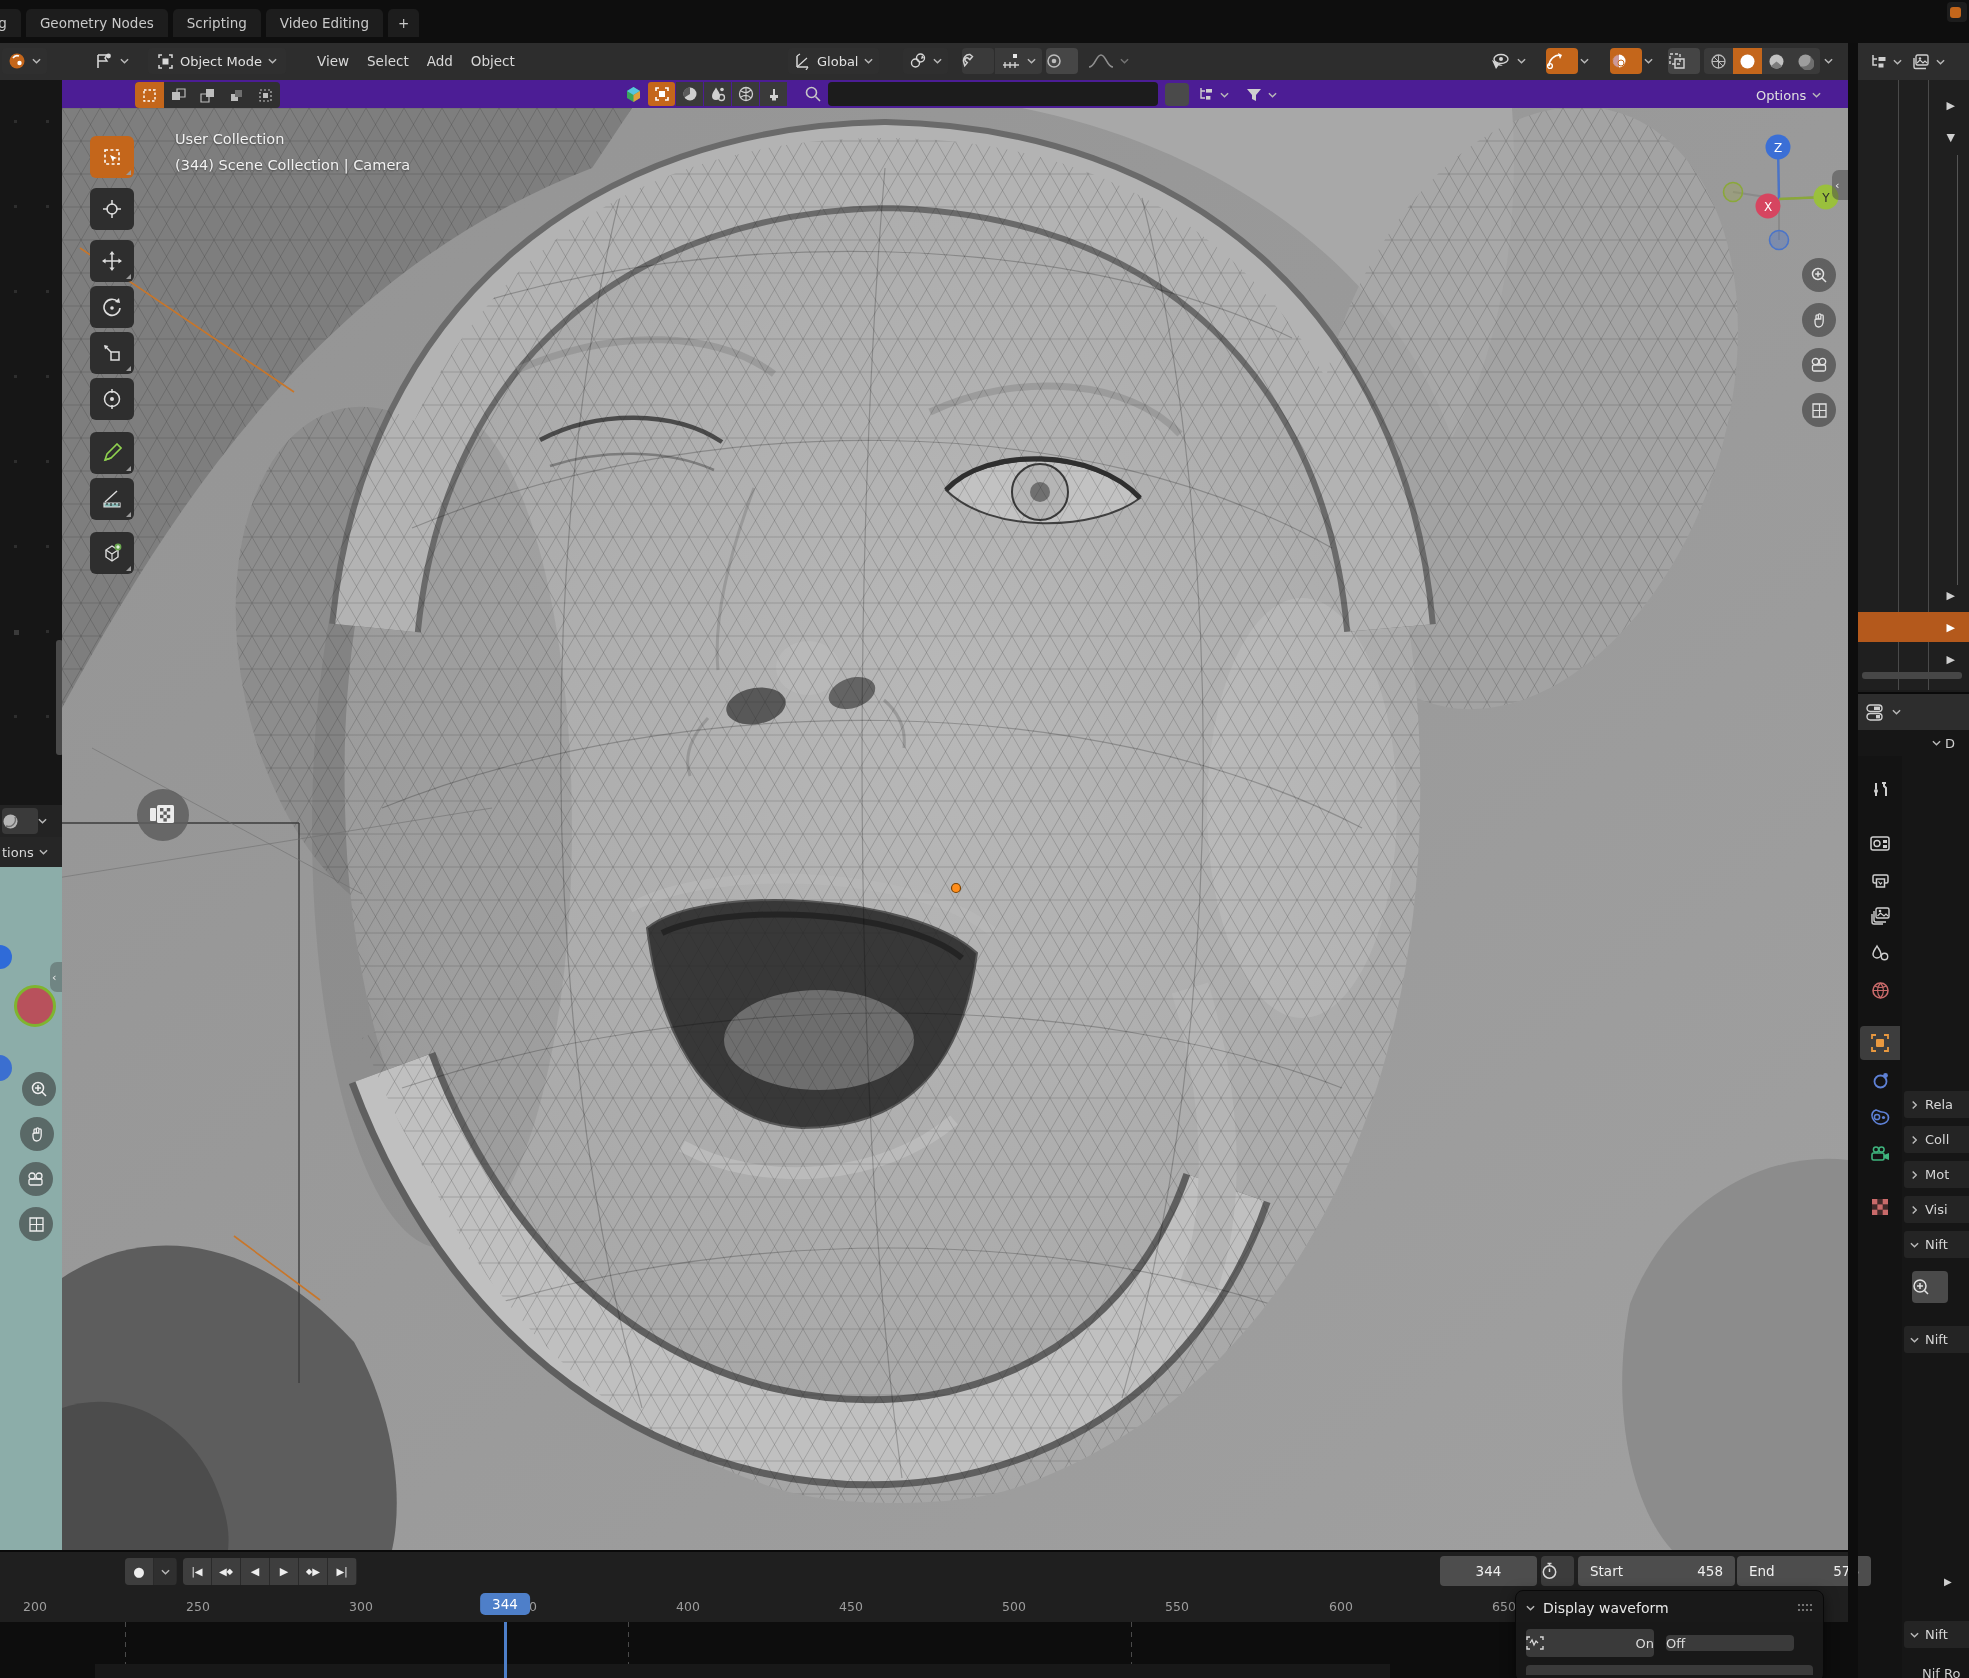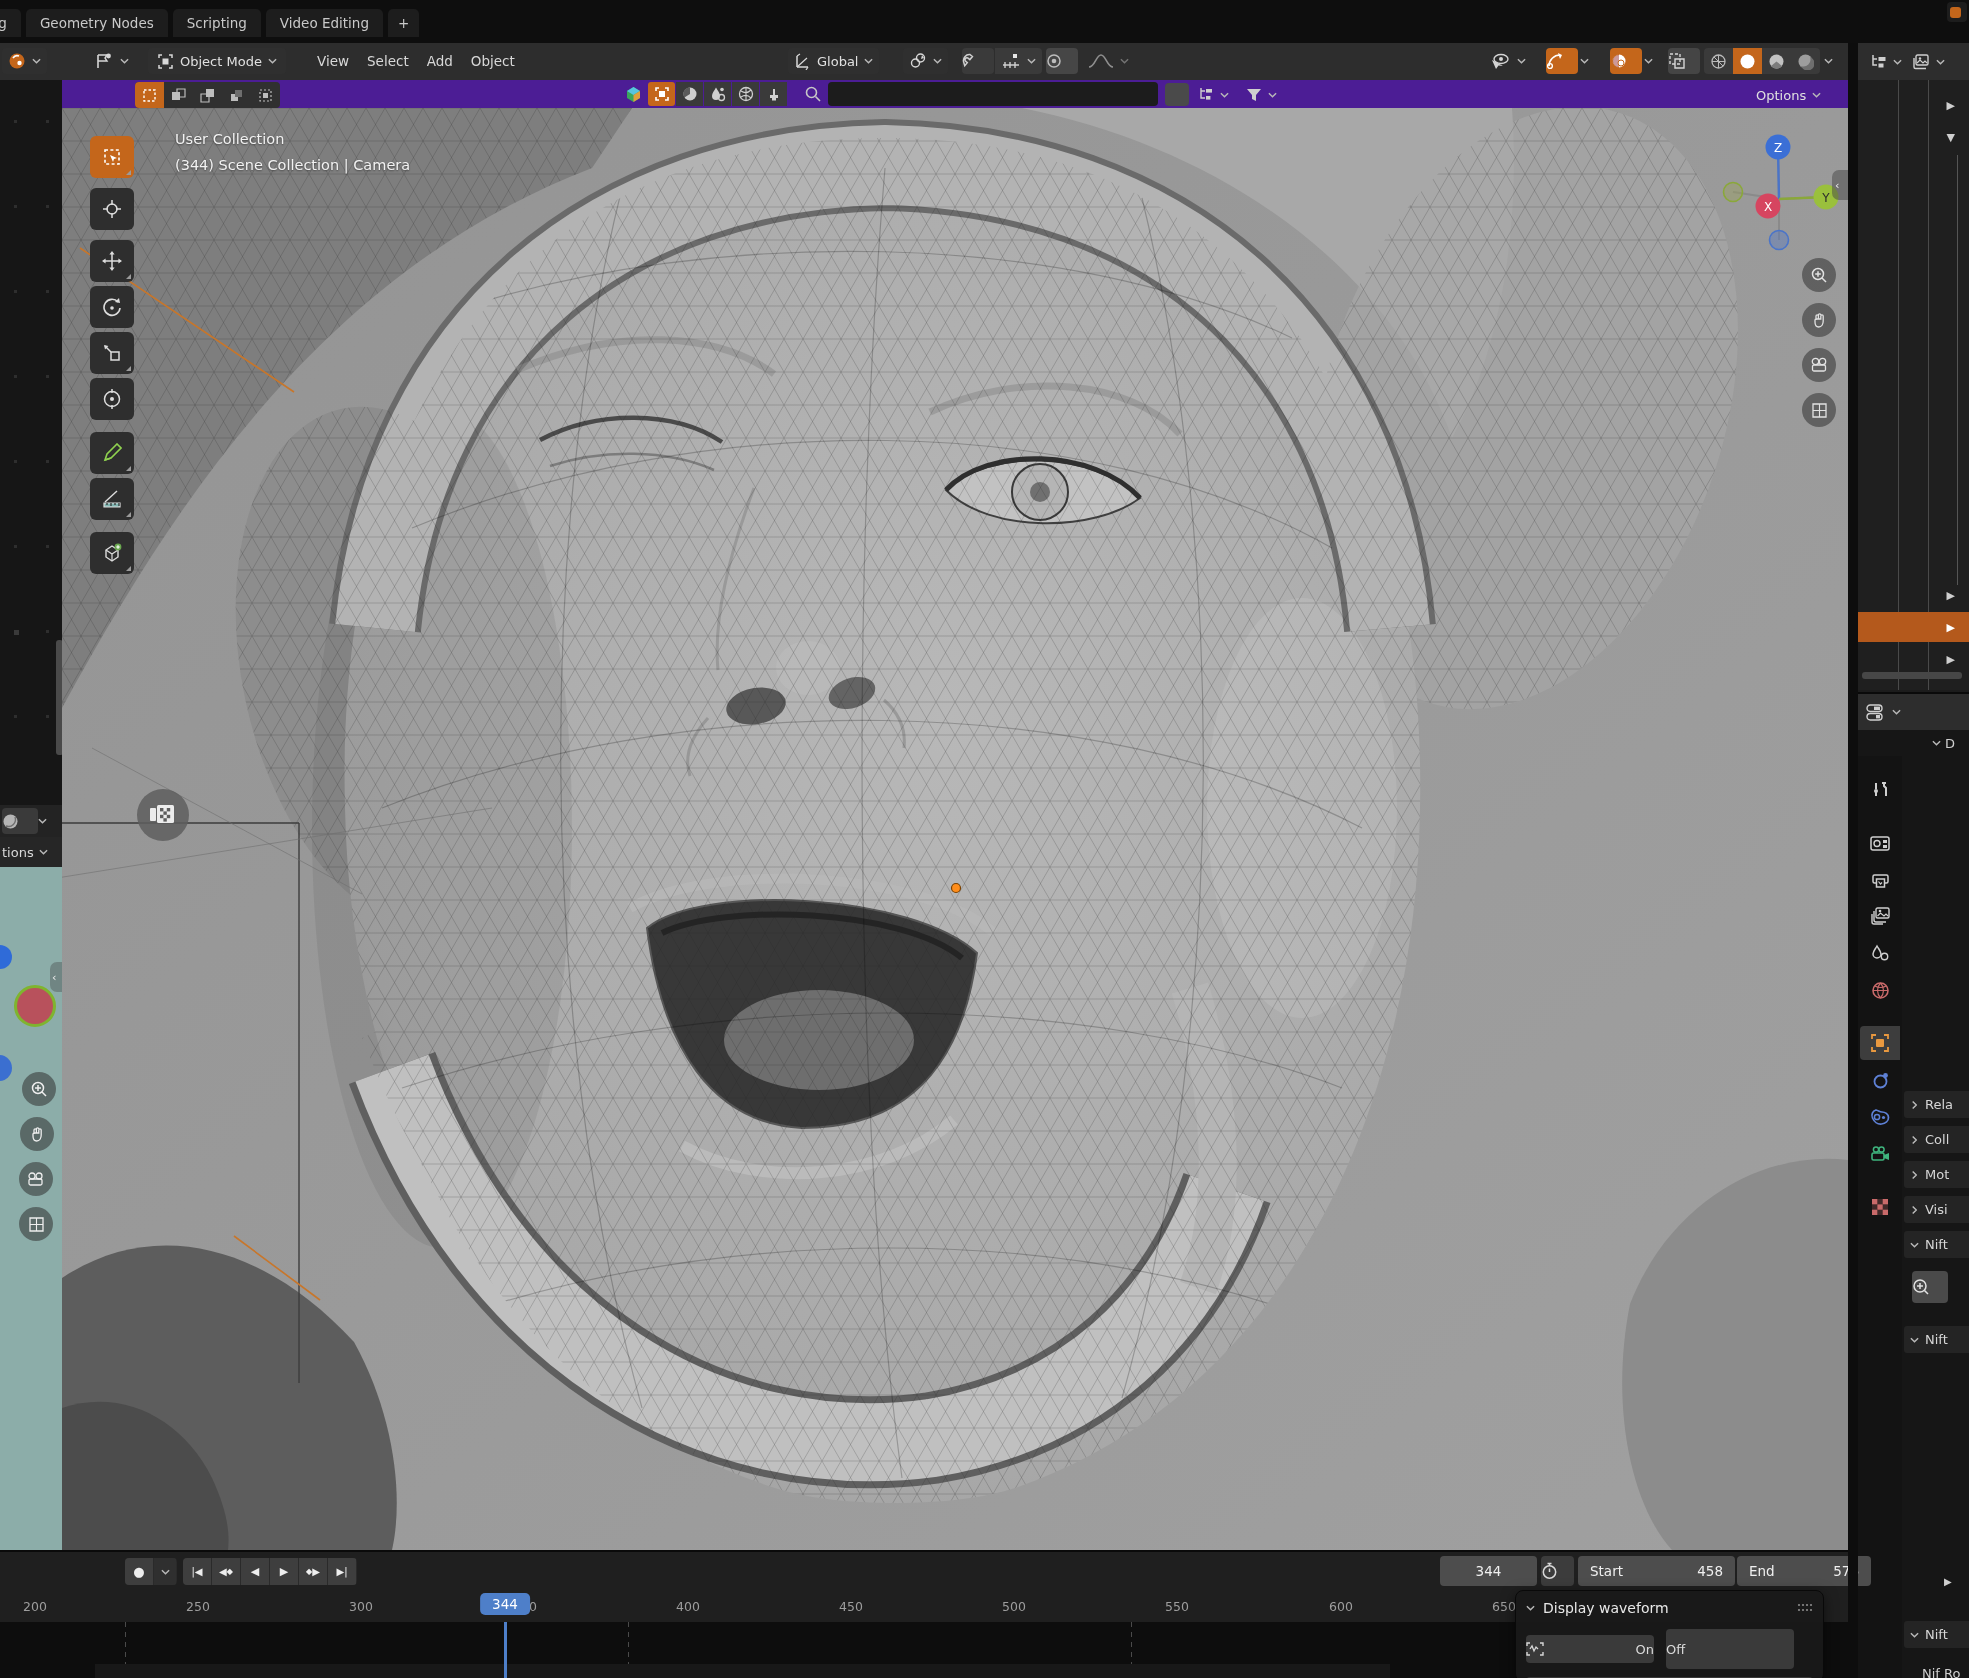--- a/index.html
+++ b/index.html
@@ -955,21 +955,21 @@
         </svg>
       </div>
       <div class="row" style="padding:4px 10px;gap:12px;">
         <div class="btn" style="width:128px;height:28px;gap:8px">
           <svg class="ico" width="18" height="14" viewBox="0 0 18 14">
             <path d="M4 1H1v3M14 1h3v3M17 10v3h-3M1 10v3h3" fill="none" stroke="#d8d8d8" stroke-width="1.4"></path>
             <path d="M4 7l2-3 2 5 2-4 2 2" fill="none" stroke="#d8d8d8" stroke-width="1.3"></path>
           </svg>
           <span>On</span>
         </div>
-        <div class="btn" style="width:128px;height:40px">
+        <div class="btn" style="width:128px;height:16px">
           <span>Off</span>
         </div>
       </div>
       <div style="margin:4px 10px 0;height:10px;background:#3a3a3a;border-radius:4px 4px 0 0"></div>
     </div>
   </div>
 
   <div class="abs" style="left:1848px;top:43px;width:10px;height:1635px;background:#0d0d0d"></div>
 </div>
 

